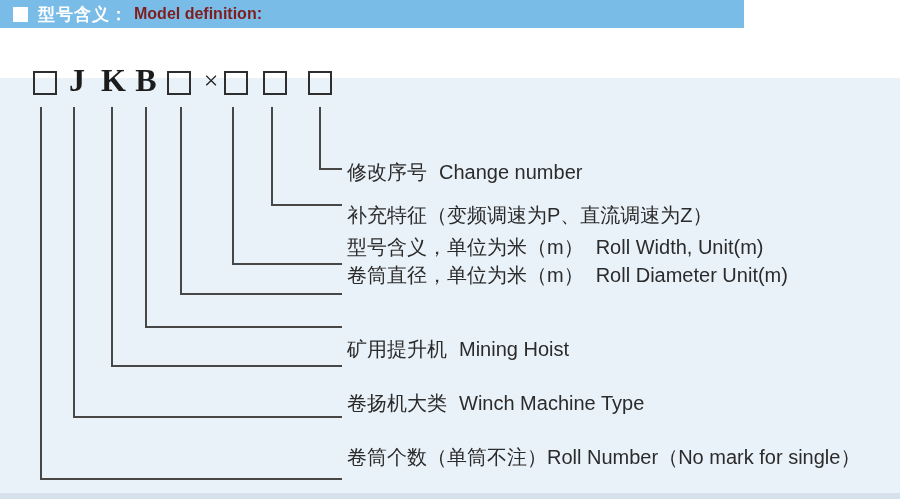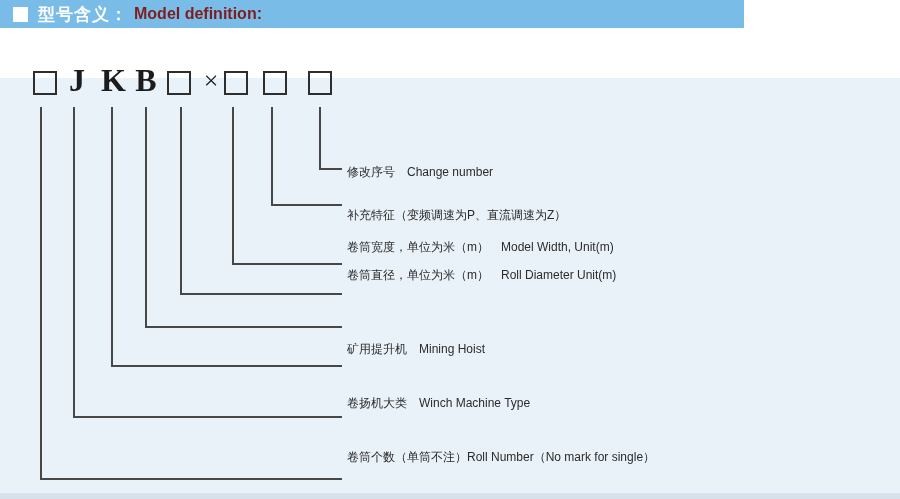--- a/index.html
+++ b/index.html
@@ -99,21 +99,21 @@
   .conn {
     position: absolute;
     border-left: 2px solid #474747;
     border-bottom: 2px solid #474747;
   }
 
   
   .label {
     position: absolute;
     left: 347px;
-    font-size: 12px;
+    font-size: 20px;
     line-height: 22px;
     color: #2b2b2b;
     white-space: nowrap;
   }
   .label .en { margin-left: 12px; }
   .label.gap-wide .en { margin-left: 22px; }
   .label.gap-none .en { margin-left: 0; }
   .label.two-line .en {
     display: block;
     margin-left: -5px;
@@ -158,21 +158,21 @@
 
     <div class="label" style="top:161px">
       <span class="zh">修改序号</span><span class="en">Change number</span>
     </div>
 
     <div class="label two-line" style="top:204px">
       <span class="zh">补充特征（变频调速为P、直流调速为Z）</span>
     </div>
 
     <div class="label" style="top:236px">
-      <span class="zh">卷筒宽度，单位为米（m）</span><span class="en">Model Width, Unit(m)</span>
+      <span class="zh">型号含义，单位为米（m）</span><span class="en">Roll Width, Unit(m)</span>
     </div>
 
     <div class="label" style="top:264px">
       <span class="zh">卷筒直径，单位为米（m）</span><span class="en">Roll Diameter Unit(m)</span>
     </div>
 
 
     <div class="label" style="top:338px">
       <span class="zh">矿用提升机</span><span class="en">Mining Hoist</span>
     </div>

